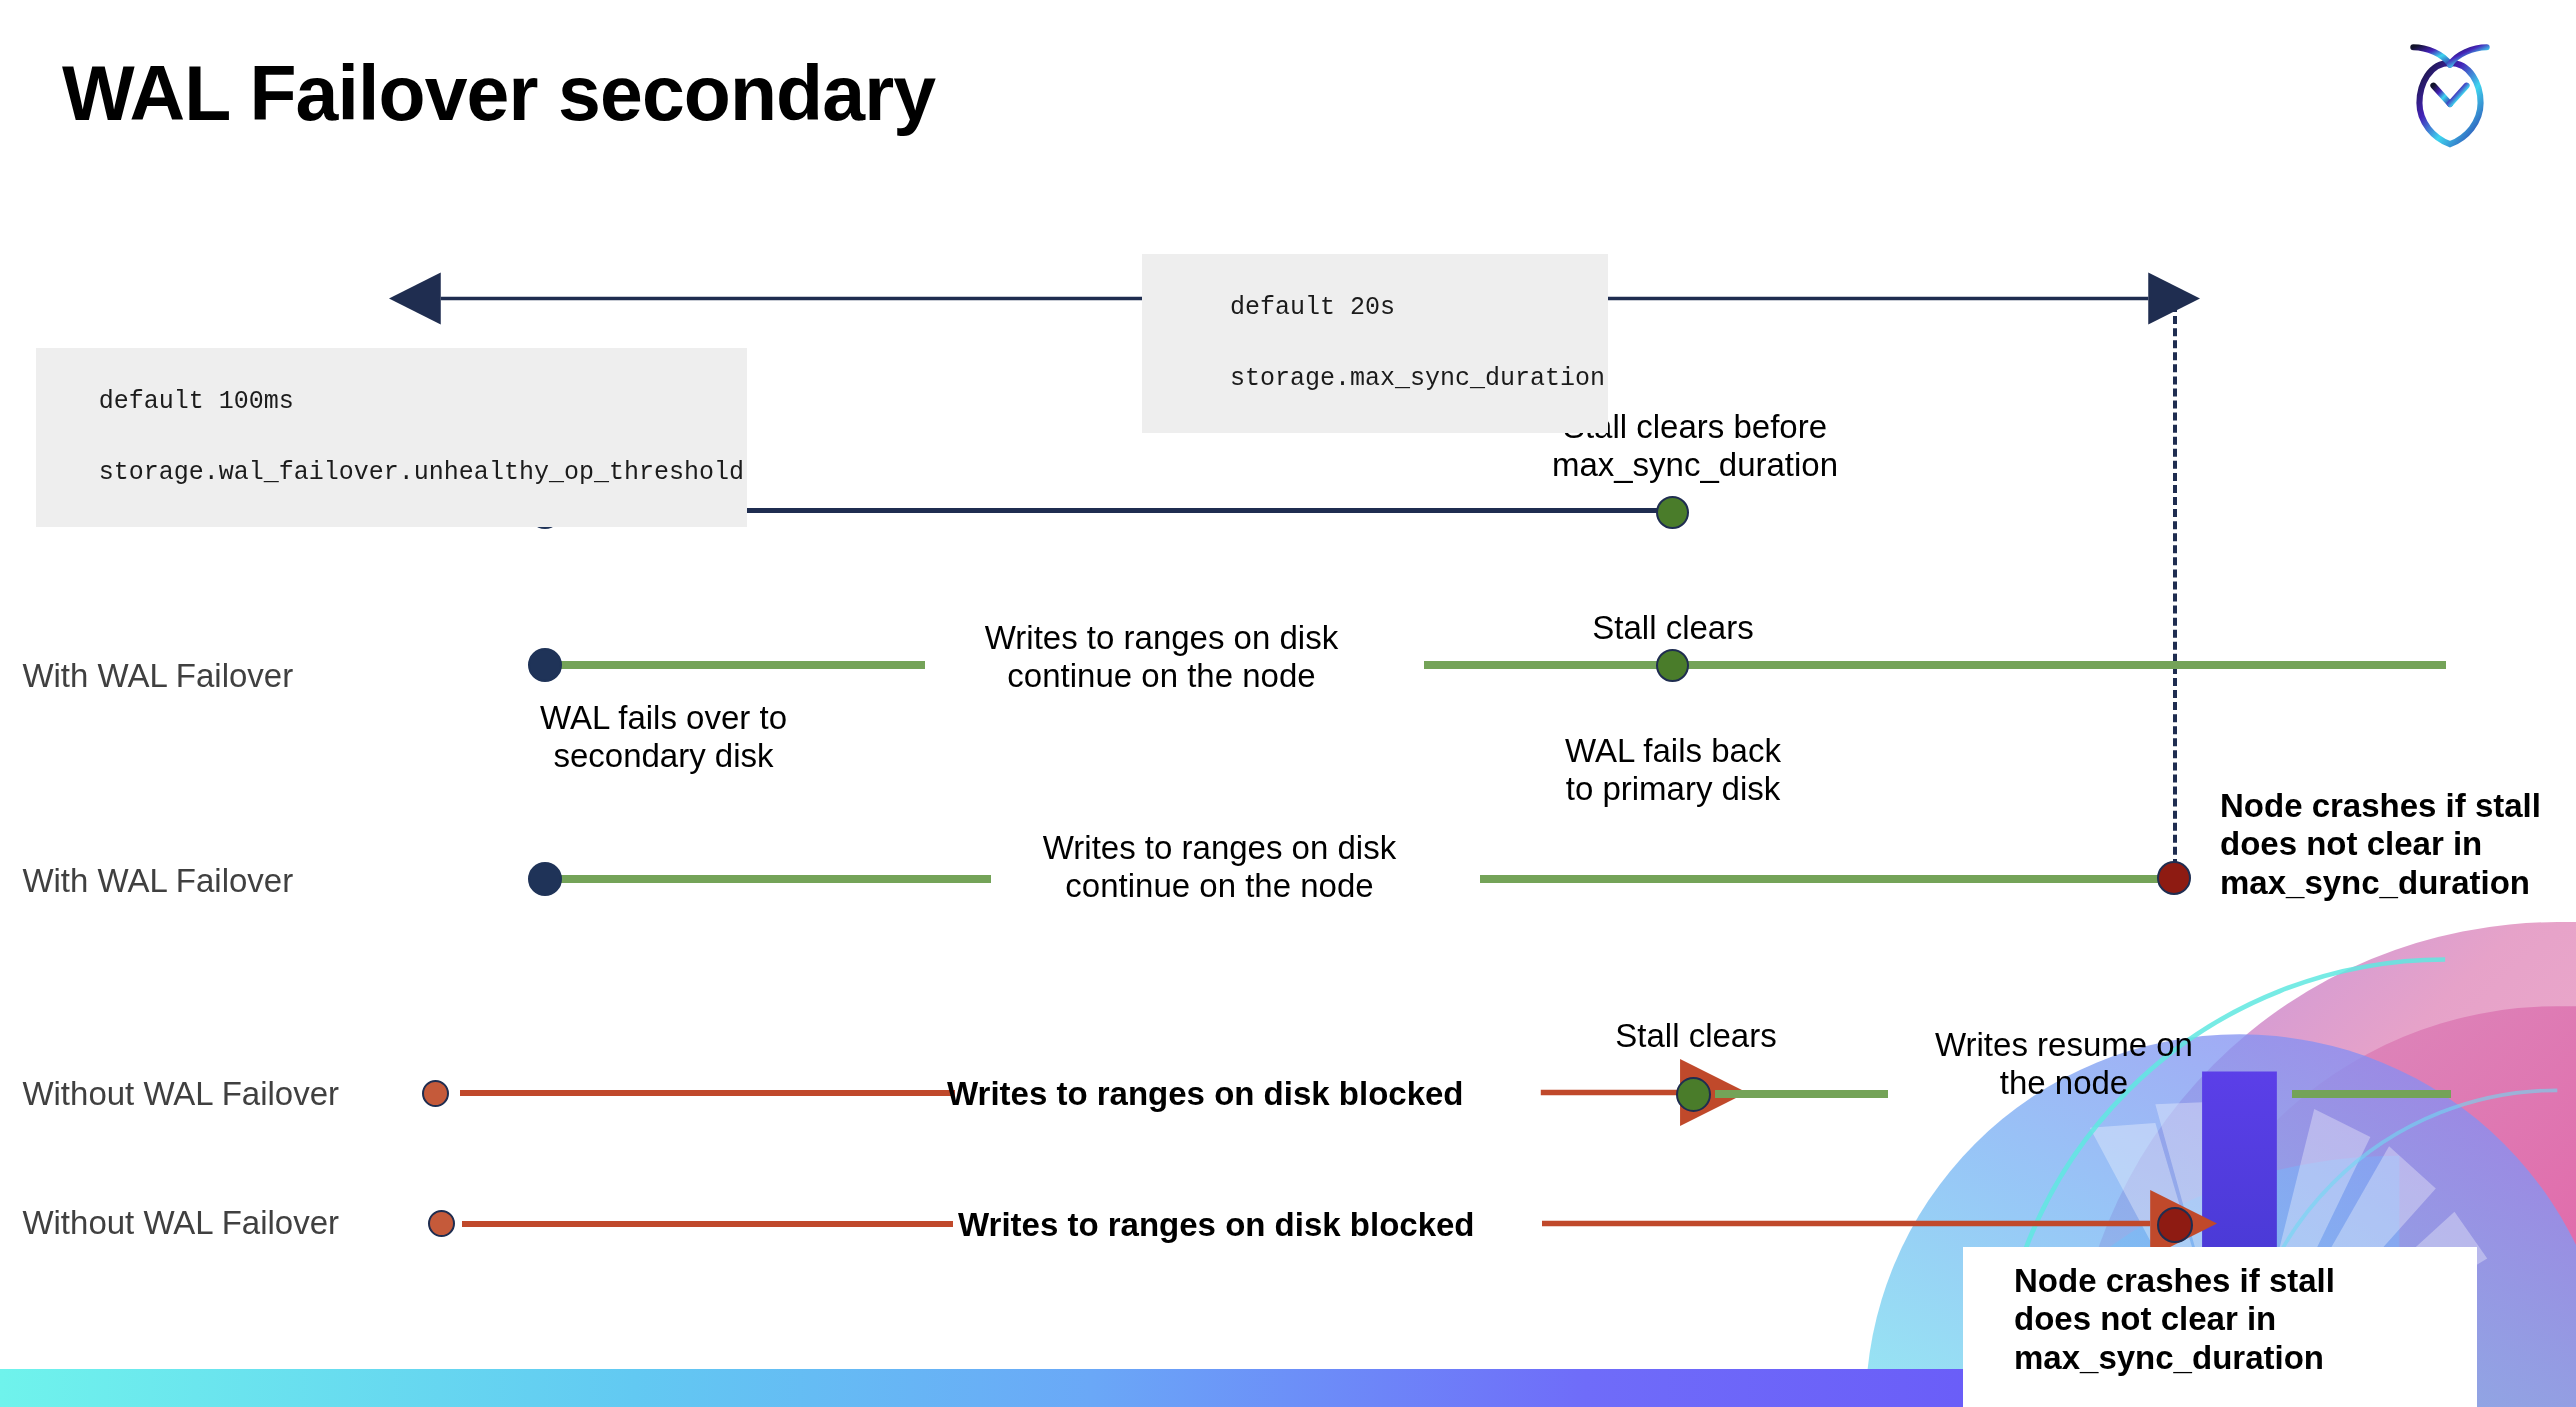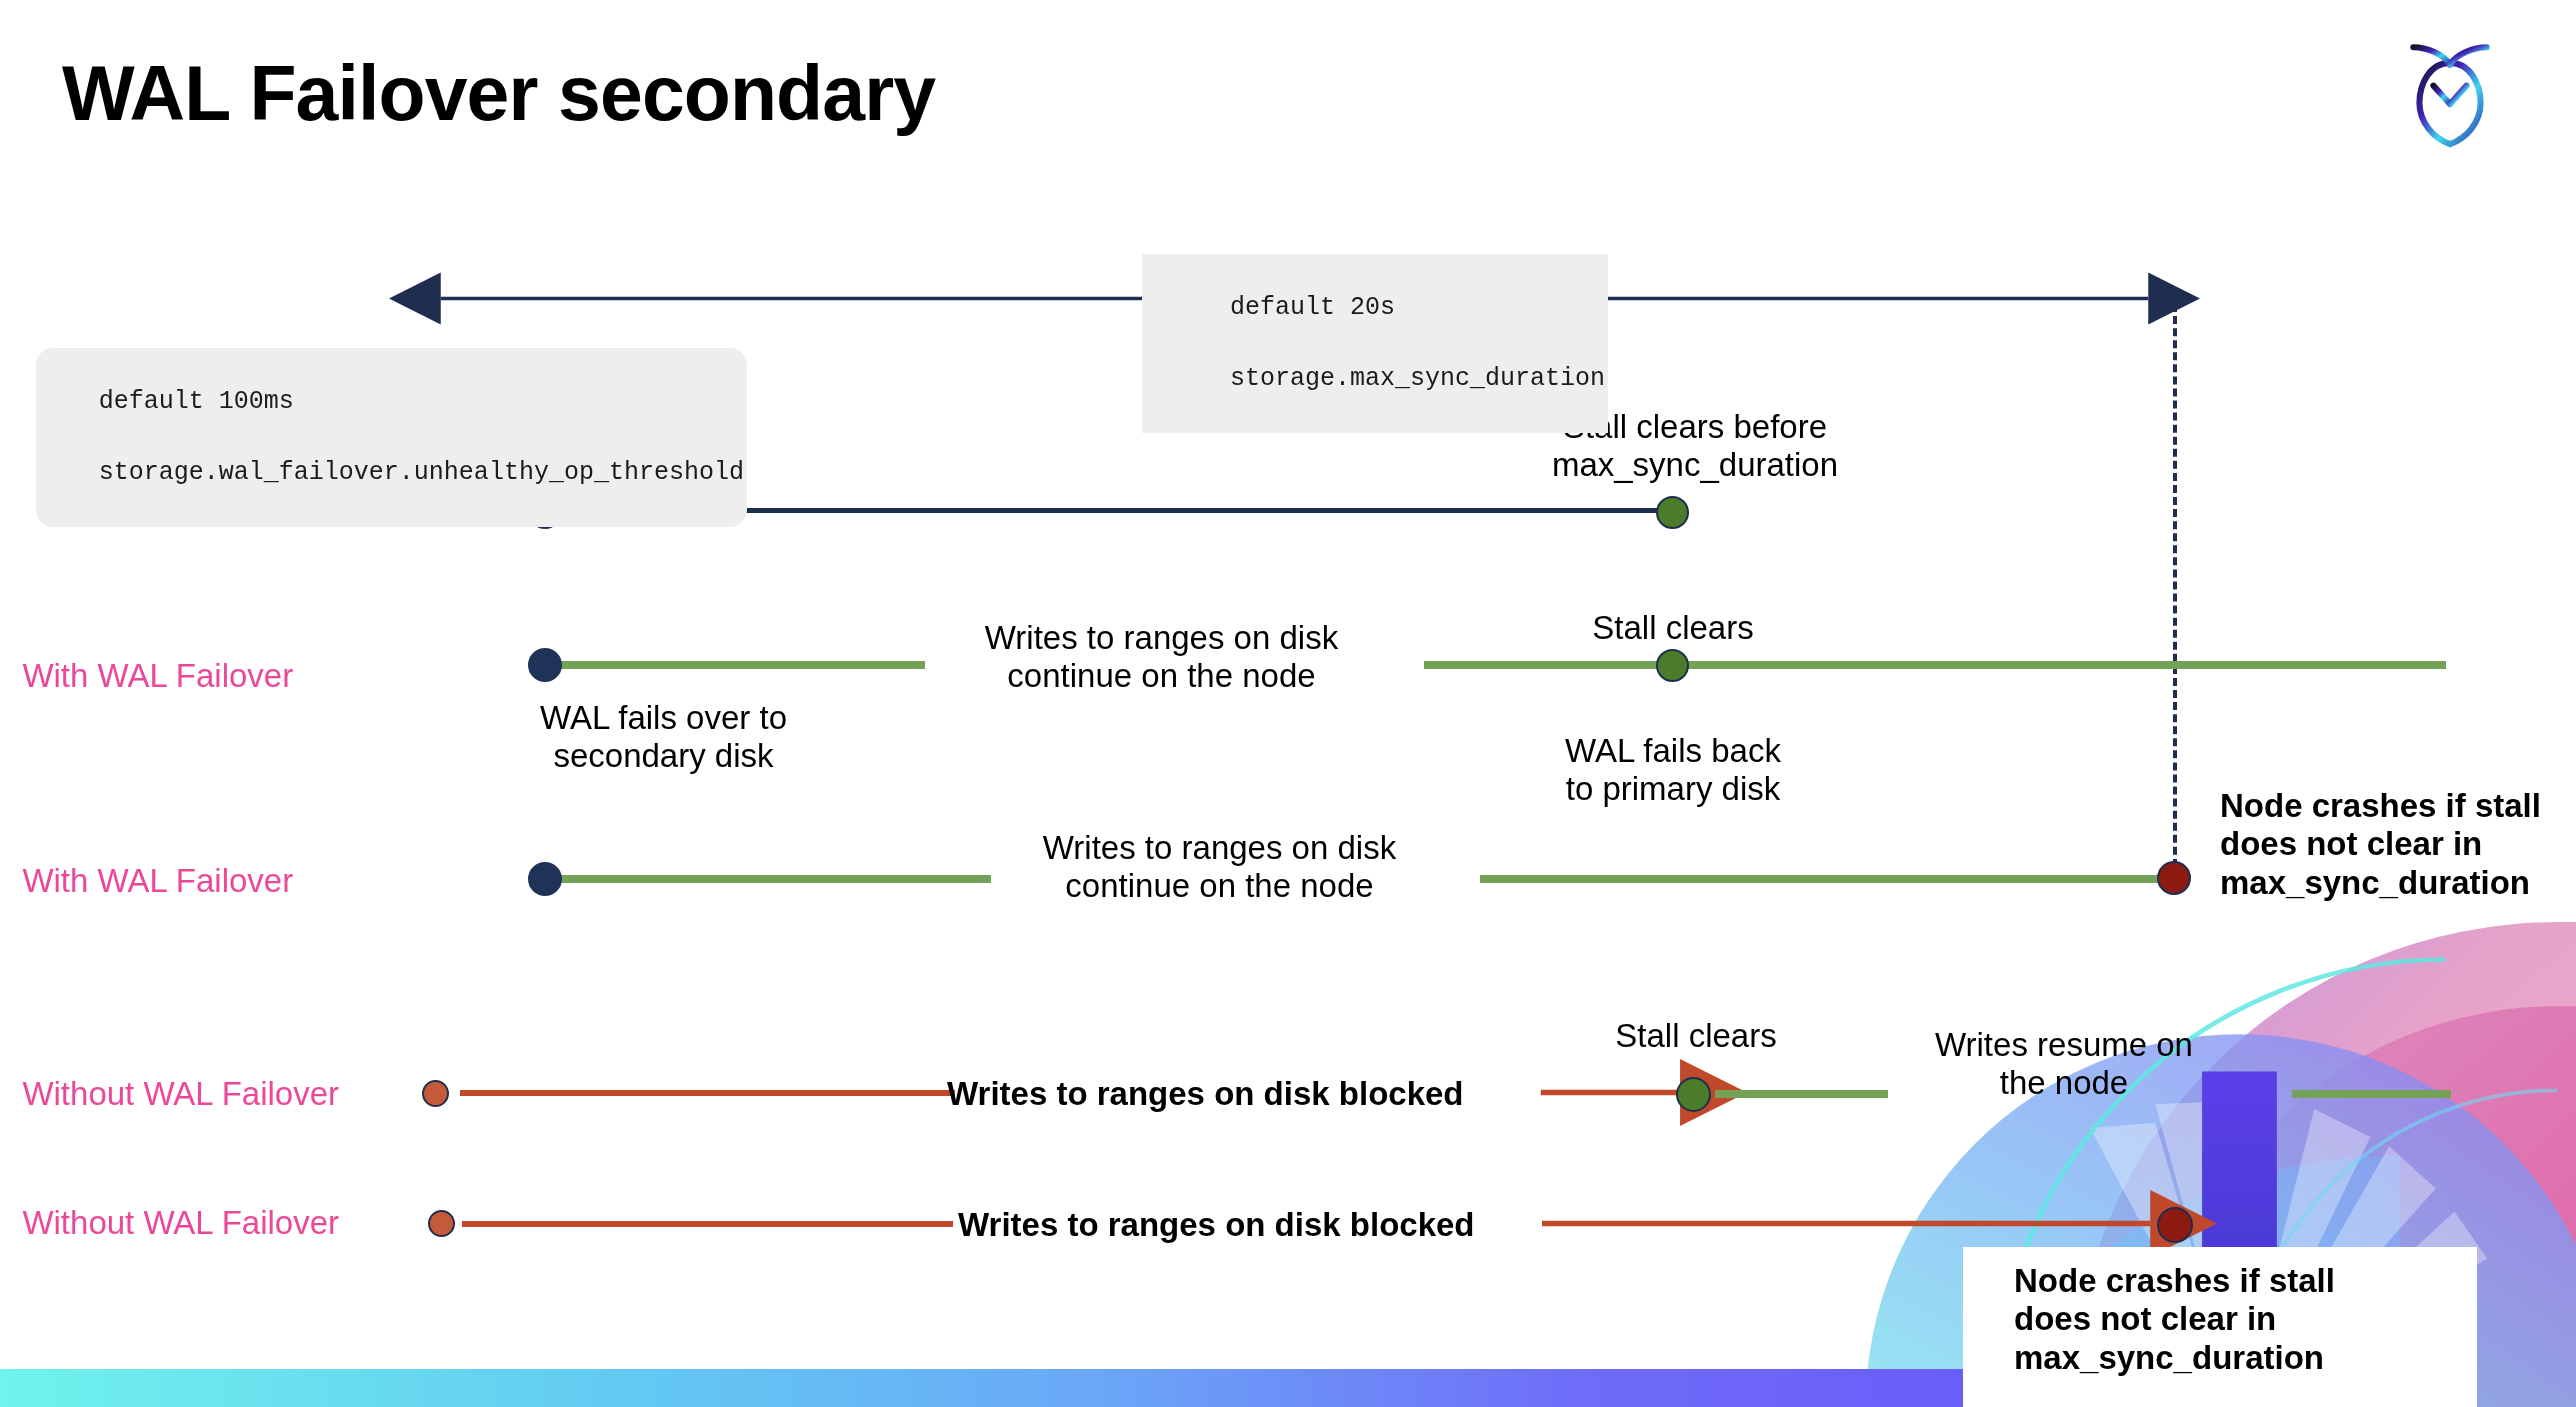--- a/index.html
+++ b/index.html
@@ -44,21 +44,21 @@
 
   
   .lbl{
     position:absolute;color:#000;font-size:33px;line-height:1.16;
     white-space:pre-line;z-index:5;
   }
   .lbl.c{text-align:center;}
   .lbl.l{text-align:left;font-weight:bold;}
 
   .rowlabel{
-    position:absolute;color:#ec4899;font-size:33px;white-space:nowrap;z-index:5;
+    position:absolute;color:#404040;font-size:33px;white-space:nowrap;z-index:5;
   }
 
   
   .seg{position:absolute;z-index:3;}
   .seg.navy{background:#1f2d50;}
   .seg.green{background:#74a358;}
   .seg.red{background:#c0492b;}
 
   .dot{
     position:absolute;border-radius:50%;
@@ -174,21 +174,21 @@
     <line x1="22" y1="20" x2="1868" y2="20" stroke="#1f2d50" stroke-width="4" marker-start="url(#mLeft)" marker-end="url(#mRight)"></line>
   </svg>
 
   <div class="code right" style="left:1142px;top:254px;">
     <span>default 20s</span><br>
     <span>storage.max_sync_duration</span>
   </div>
 
   <div class="vdash" style="left:2173px;top:304px;height:575px;"></div>
 
-  <div class="code" style="left:36px;top:348px;border-radius:17px;">
+  <div class="code" style="left:36px;top:348px;">
     <span>default 100ms</span><br>
     <span>storage.wal_failover.unhealthy_op_threshold</span>
   </div>
 
   <svg class="arrow" style="left:422px;top:432px;width:159px;height:32px;" viewBox="0 0 170 34">
     <defs>
       <marker id="m2Left" markerWidth="16" markerHeight="16" refX="14" refY="8" orient="auto">
         <path d="M14,1 L14,15 L0,8 Z" fill="#1f2d50"></path>
       </marker>
       <marker id="m2Right" markerWidth="16" markerHeight="16" refX="2" refY="8" orient="auto">

